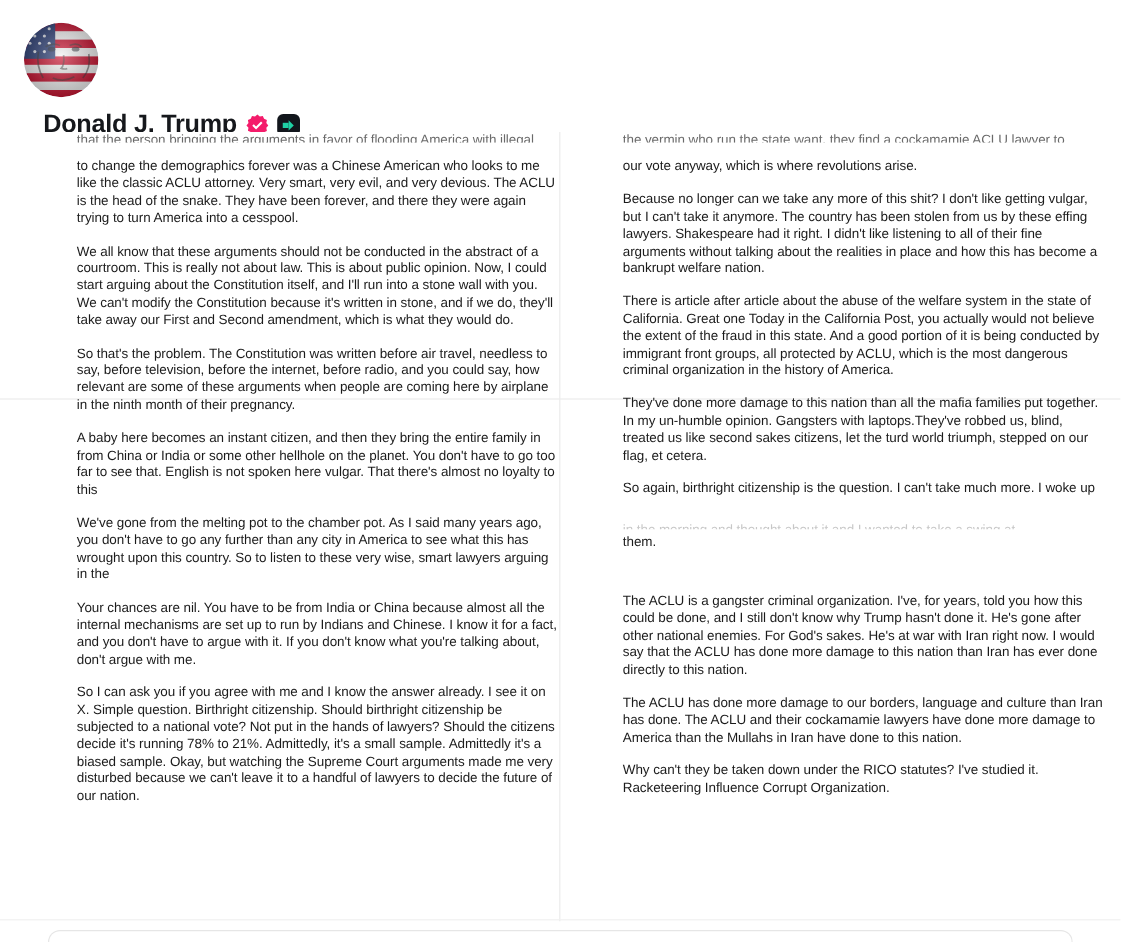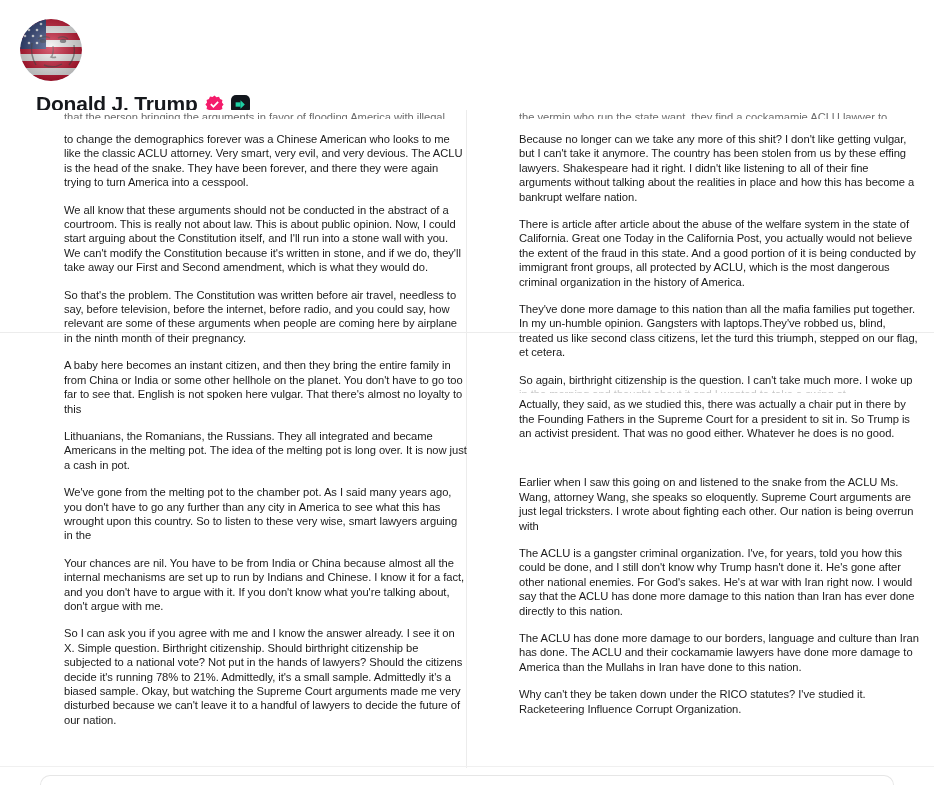--- a/index.html
+++ b/index.html
@@ -264,46 +264,45 @@
     <div class="col col-left">
 
       <p class="clip-top">
         <span class="cut">that the person bringing the arguments in favor of flooding America with illegal aliens</span>
       </p>
 
       <p>to change the demographics forever was a Chinese American who looks to me like the classic ACLU attorney. Very smart, very evil, and very devious. The ACLU is the head of the snake. They have been forever, and there they were again trying to turn America into a cesspool.</p>
       <p>We all know that these arguments should not be conducted in the abstract of a courtroom. This is really not about law. This is about public opinion. Now, I could start arguing about the Constitution itself, and I'll run into a stone wall with you. We can't modify the Constitution because it's written in stone, and if we do, they'll take away our First and Second amendment, which is what they would do.</p>
       <p>So that's the problem. The Constitution was written before air travel, needless to say, before television, before the internet, before radio, and you could say, how relevant are some of these arguments when people are coming here by airplane in the ninth month of their pregnancy.</p>
       <p>A baby here becomes an instant citizen, and then they bring the entire family in from China or India or some other hellhole on the planet. You don't have to go too far to see that. English is not spoken here vulgar. That there's almost no loyalty to this</p>
-      <p>Lithuanians, the Romanians, the Russians. They all integrated and became Americans in the melting pot. The idea of the melting pot is long over. It is now just a cash in pot.</p>
       <p>We've gone from the melting pot to the chamber pot. As I said many years ago, you don't have to go any further than any city in America to see what this has wrought upon this country. So to listen to these very wise, smart lawyers arguing in the</p>
       <p>Your chances are nil. You have to be from India or China because almost all the internal mechanisms are set up to run by Indians and Chinese. I know it for a fact, and you don't have to argue with it. If you don't know what you're talking about, don't argue with me.</p>
       <p>So I can ask you if you agree with me and I know the answer already. I see it on X. Simple question. Birthright citizenship. Should birthright citizenship be subjected to a national vote? Not put in the hands of lawyers? Should the citizens decide it's running 78% to 21%. Admittedly, it's a small sample. Admittedly it's a biased sample. Okay, but watching the Supreme Court arguments made me very disturbed because we can't leave it to a handful of lawyers to decide the future of our nation.</p>
 
     </div>
 
     <div class="col col-right">
 
       <p class="clip-top">
         <span class="cut">the vermin who run the state want, they find a cockamamie ACLU lawyer to overturn</span>
       </p>
 
+      <p>our vote anyway, which is where revolutions arise.</p>
       <p>Because no longer can we take any more of this shit? I don't like getting vulgar, but I can't take it anymore. The country has been stolen from us by these effing lawyers. Shakespeare had it right. I didn't like listening to all of their fine arguments without talking about the realities in place and how this has become a bankrupt welfare nation.</p>
       <p>There is article after article about the abuse of the welfare system in the state of California. Great one Today in the California Post, you actually would not believe the extent of the fraud in this state. And a good portion of it is being conducted by immigrant front groups, all protected by ACLU, which is the most dangerous criminal organization in the history of America.</p>
-      <p>They've done more damage to this nation than all the mafia families put together. In my un-humble opinion. Gangsters with laptops.They've robbed us, blind, treated us like second class citizens, let the turd this triumph, stepped on our flag, et cetera.</p>
-
-      <p style="margin-bottom:0">So again, birthright citizenship is the question. I can't take much more. I woke up</p>
+      <p>They've done more damage to this nation than all the mafia families put together. In my un-humble opinion. Gangsters with laptops.They've robbed us, blind, treated us like second sakes citizens, let the turd world triumph, stepped on our flag, et cetera.</p>
+
+      <p style="margin-bottom:20px">So again, birthright citizenship is the question. I can't take much more. I woke up</p>
       <p style="margin-bottom:4px">
         <span class="cut-line">in the morning and thought about it and I wanted to take a swing at</span>
       </p>
-      <p>Actually, they said, as we studied this, there was actually a chair put in there by the Founding Fathers in the Supreme Court for a president to sit in. So Trump is an activist president. That was no good either. Whatever he does is no good.</p>
+      <p>them.</p>
 
       <div class="gap-lg"></div>
 
-      <p>Earlier when I saw this going on and listened to the snake from the ACLU Ms. Wang, attorney Wang, she speaks so eloquently. Supreme Court arguments are just legal tricksters. I wrote about fighting each other. Our nation is being overrun with</p>
       <p>The ACLU is a gangster criminal organization. I've, for years, told you how this could be done, and I still don't know why Trump hasn't done it. He's gone after other national enemies. For God's sakes. He's at war with Iran right now. I would say that the ACLU has done more damage to this nation than Iran has ever done directly to this nation.</p>
       <p>The ACLU has done more damage to our borders, language and culture than Iran has done. The ACLU and their cockamamie lawyers have done more damage to America than the Mullahs in Iran have done to this nation.</p>
       <p>Why can't they be taken down under the RICO statutes? I've studied it. Racketeering Influence Corrupt Organization.</p>
 
     </div>
   </div>
 
   <div class="bottom-card"></div>
 </div>
 

